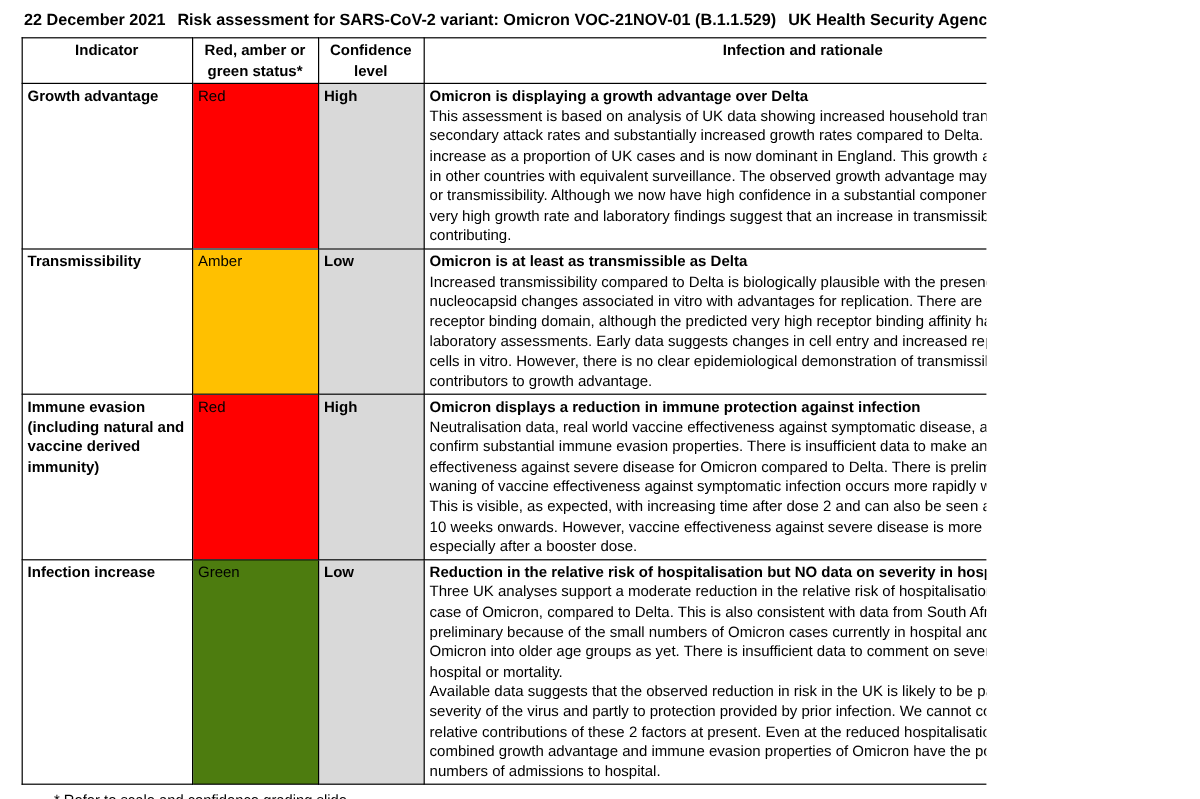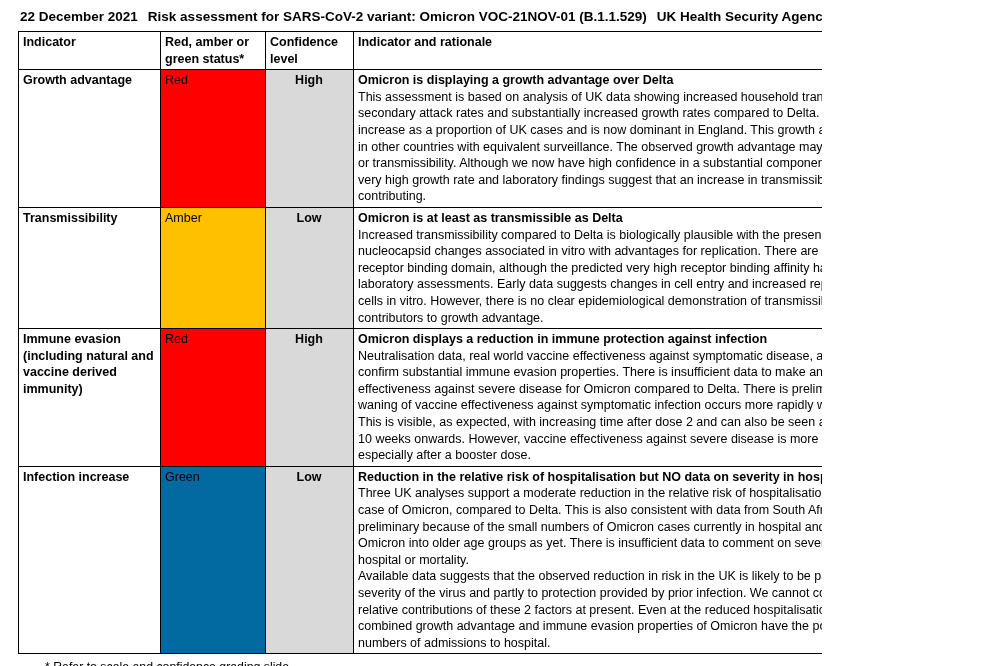--- a/index.html
+++ b/index.html
@@ -15,33 +15,33 @@
   .topbar .title { flex:1; text-align:center; padding:0 10px; }
   table.risk-table {
     margin:7px 0 0 18px; border-collapse:collapse; table-layout:fixed;
     width:967px; background:#fff;
   }
   th, td {
     border:1px solid #000; vertical-align:top;
     padding:2px 5px 2px 4px; font-size:12.5px; line-height:16.6px;
     overflow:hidden;
   }
-  th { text-align:left; font-weight:bold; background:#fff; }
+  th { text-align:center; font-weight:bold; background:#fff; }
   col.c-indicator  { width:142px; }
   col.c-status     { width:105px; }
   col.c-confidence { width:88px;  }
   col.c-assessment { width:632px; }
   thead tr { height:36px; }
   tbody tr:nth-child(1) { height:133px; }
   tbody tr:nth-child(2) { height:117px;border-radius:24px; }
   tbody tr:nth-child(3) { height:133px;padding-left:19px; }
   tbody tr:nth-child(4) { height:185px; }
   td.ind  { font-weight:bold;margin-top:32px; }
   td.status { font-weight:normal; }
-  td.conf { font-weight:bold; background:#D9D9D9;text-align:center; }
+  td.conf { font-weight:bold; background:#D9D9D9; }
   td.assess .headline { font-weight:bold; }
   td.assess .para { font-weight:normal; }
   .footnote { margin:6px 0 0 45px; font-size:12.3px; }
 </style>
 </head>
 <body>
 
 <div class="page">
 
   <header class="topbar">
@@ -55,21 +55,21 @@
       <col class="c-indicator">
         <col class="c-status">
         <col class="c-confidence">
         <col class="c-assessment">
     </colgroup>
     <thead>
       <tr>
         <th>Indicator</th>
         <th>Red, amber or green status*</th>
         <th>Confidence level</th>
-        <th>Indicator and rationale</th>
+        <th>Infection and rationale</th>
       </tr>
     </thead>
     <tbody>
 
       <tr>
         <td class="ind">Growth advantage</td>
         <td class="status" style="background-color: rgb(255, 0, 0);">Red</td>
         <td class="conf">High</td>
         <td class="assess">
           <div class="headline">Omicron is displaying a growth advantage over Delta</div>
@@ -92,21 +92,21 @@
         <td class="status" style="background-color: rgb(255, 0, 0);">Red</td>
         <td class="conf">High</td>
         <td class="assess">
           <div class="headline">Omicron displays a reduction in immune protection against infection</div>
           <div class="para">Neutralisation data, real world vaccine effectiveness against symptomatic disease, and reinfection rate all confirm substantial immune evasion properties. There is insufficient data to make an assessment of vaccine effectiveness against severe disease for Omicron compared to Delta. There is preliminary evidence that the waning of vaccine effectiveness against symptomatic infection occurs more rapidly with Omicron than Delta. This is visible, as expected, with increasing time after dose 2 and can also be seen after the booster dose from 10 weeks onwards.  However, vaccine effectiveness against severe disease is more likely to be sustained, especially after a booster dose.</div>
         </td>
       </tr>
 
       <tr>
         <td class="ind">Infection increase</td>
-        <td class="status" style="background-color: #0369a1;">Green</td>
+        <td class="status" style="background-color: #4d7c0f;">Green</td>
         <td class="conf">Low</td>
         <td class="assess">
           <div class="headline">Reduction in the relative risk of hospitalisation but NO data on severity in hospital or death</div>
           <div class="para">Three UK analyses support a moderate reduction in the relative risk of hospitalisation for a person detected as a case of Omicron, compared to Delta. This is also consistent with data from South Africa. These analyses are preliminary because of the small numbers of Omicron cases currently in hospital and the limited spread of Omicron into older age groups as yet. There is insufficient data to comment on severity of illness once in hospital or mortality.</div>
           <div class="para">Available data suggests that the observed reduction in risk in the UK is likely to be partly a reduction in intrinsic severity of the virus and partly to protection provided by prior infection. We cannot confidently quantify the relative contributions of these 2 factors at present. Even at the reduced hospitalisation risk observed, the combined growth advantage and immune evasion properties of Omicron have the potential to lead to very high numbers of admissions to hospital.</div>
         </td>
       </tr>
 
     </tbody>
   </table>

